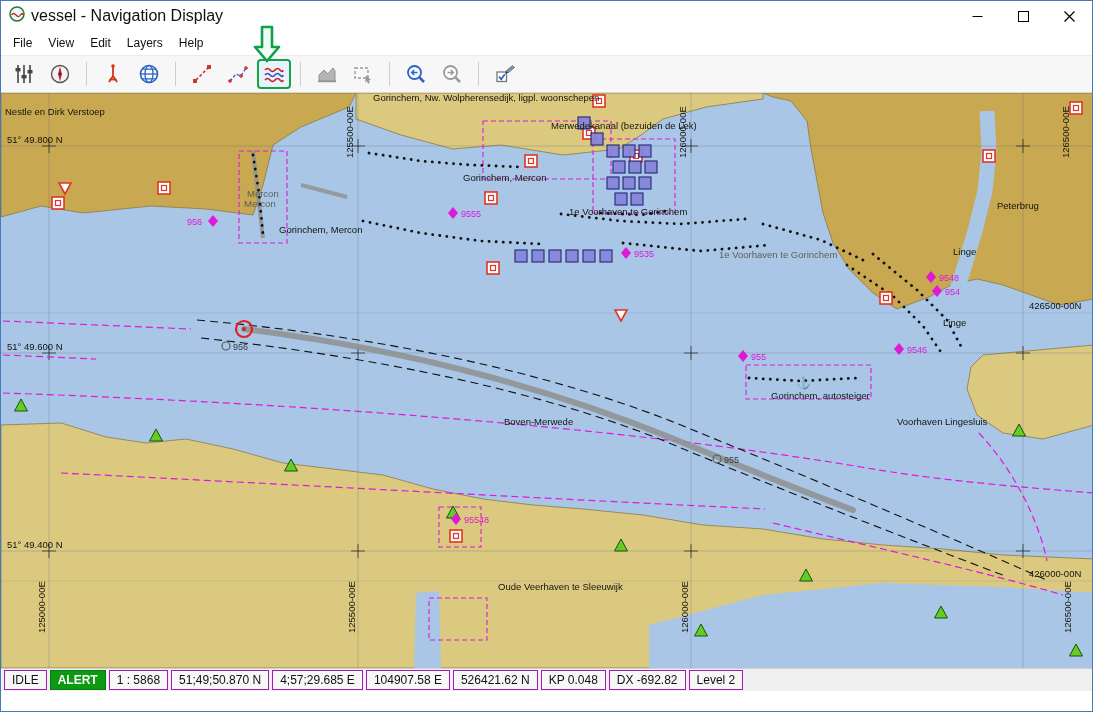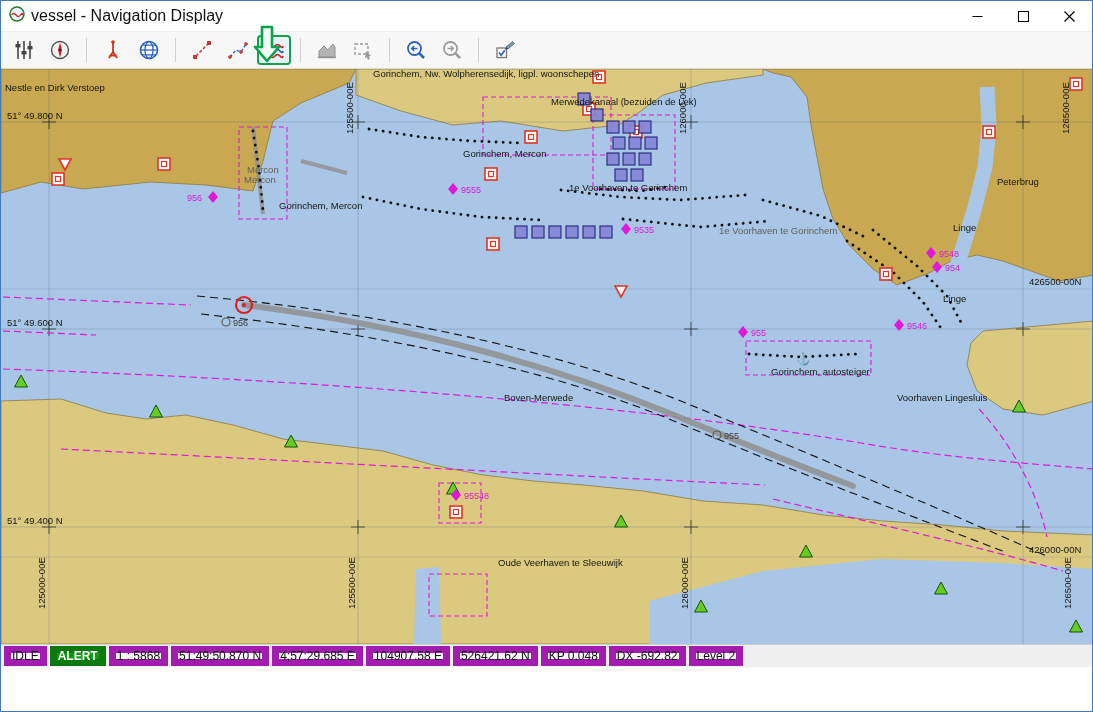--- a/index.html
+++ b/index.html
@@ -11,21 +11,21 @@
   .win-btn{width:46px;display:flex;align-items:center;justify-content:center;cursor:default;}
   .menubar{height:24px;flex:0 0 auto;display:flex;align-items:center;padding-left:4px;background:#fff;font-size:12px;color:#111;}
   .menu-item{padding:3px 8px;}
   .toolbar{height:38px;flex:0 0 auto;display:flex;align-items:center;padding-left:6px;gap:2px;background:#f7f7f7;border-top:1px solid #ececec;border-bottom:1px solid #d8d8d8;}
   .tbtn{width:34px;height:30px;display:flex;align-items:center;justify-content:center;border-radius:4px;}
   .tbtn.highlight{border:2px solid #12a24c;background:#e9f1fb;}
   .sep{width:1px;height:24px;background:#cfcfcf;margin:0 7px;flex:0 0 auto;}
   .map{display:block;flex:0 0 auto;background:#a9c6e6;}
   .map text{font-family:"Liberation Sans",sans-serif;}
   .statusbar{height:23px;flex:0 0 auto;display:flex;align-items:stretch;gap:3px;background:#f0f0f0;border-top:1px solid #d0d0d0;padding:1px 0 1px 3px;font-size:12px;color:#111;}
-  .cell{border:7px solid #a21caf;background:#f7f7f7;display:flex;align-items:center;padding:0 1px;white-space:nowrap;text-align:right;}
+  .cell{border:1px solid #a21caf;background:#f7f7f7;display:flex;align-items:center;padding:0 7px;white-space:nowrap;text-align:right;}
   .cell.alert{background:#0c9a12;border-color:#0a7a0e;color:#ffffff;font-weight:bold;}
   .helpbar{flex:1;display:flex;align-items:center;padding-left:8px;background:#f5f5f5;border-top:1px solid #dcdcdc;font-size:12px;color:#222;}
   .annotation-arrow{position:absolute;left:252px;top:24px;z-index:50;}
 </style>
 </head>
 <body>
 
 <div class="window">
 
   <div class="titlebar">
@@ -48,20 +48,27 @@
           </svg>
         </div>
       <div class="win-btn">
           <svg width="11" height="11">
             <path d="M0.5,0.5 L10.5,10.5 M10.5,0.5 L0.5,10.5" stroke="#000" stroke-width="1.2"></path>
           </svg>
         </div>
     </div>
   </div>
 
+  <div class="menubar">
+    <span class="menu-item">File</span>
+    <span class="menu-item">View</span>
+    <span class="menu-item">Edit</span>
+    <span class="menu-item">Layers</span>
+    <span class="menu-item">Help</span>
+  </div>
 
   <div class="toolbar">
     <div class="tbtn">
       <svg width="22" height="22">
           <g stroke="#444" stroke-width="1.6">
             <line x1="5" y1="2" x2="5" y2="20"></line>
             <line x1="11" y1="2" x2="11" y2="20"></line>
             <line x1="17" y1="2" x2="17" y2="20"></line>
           </g>
           <g fill="#444">

